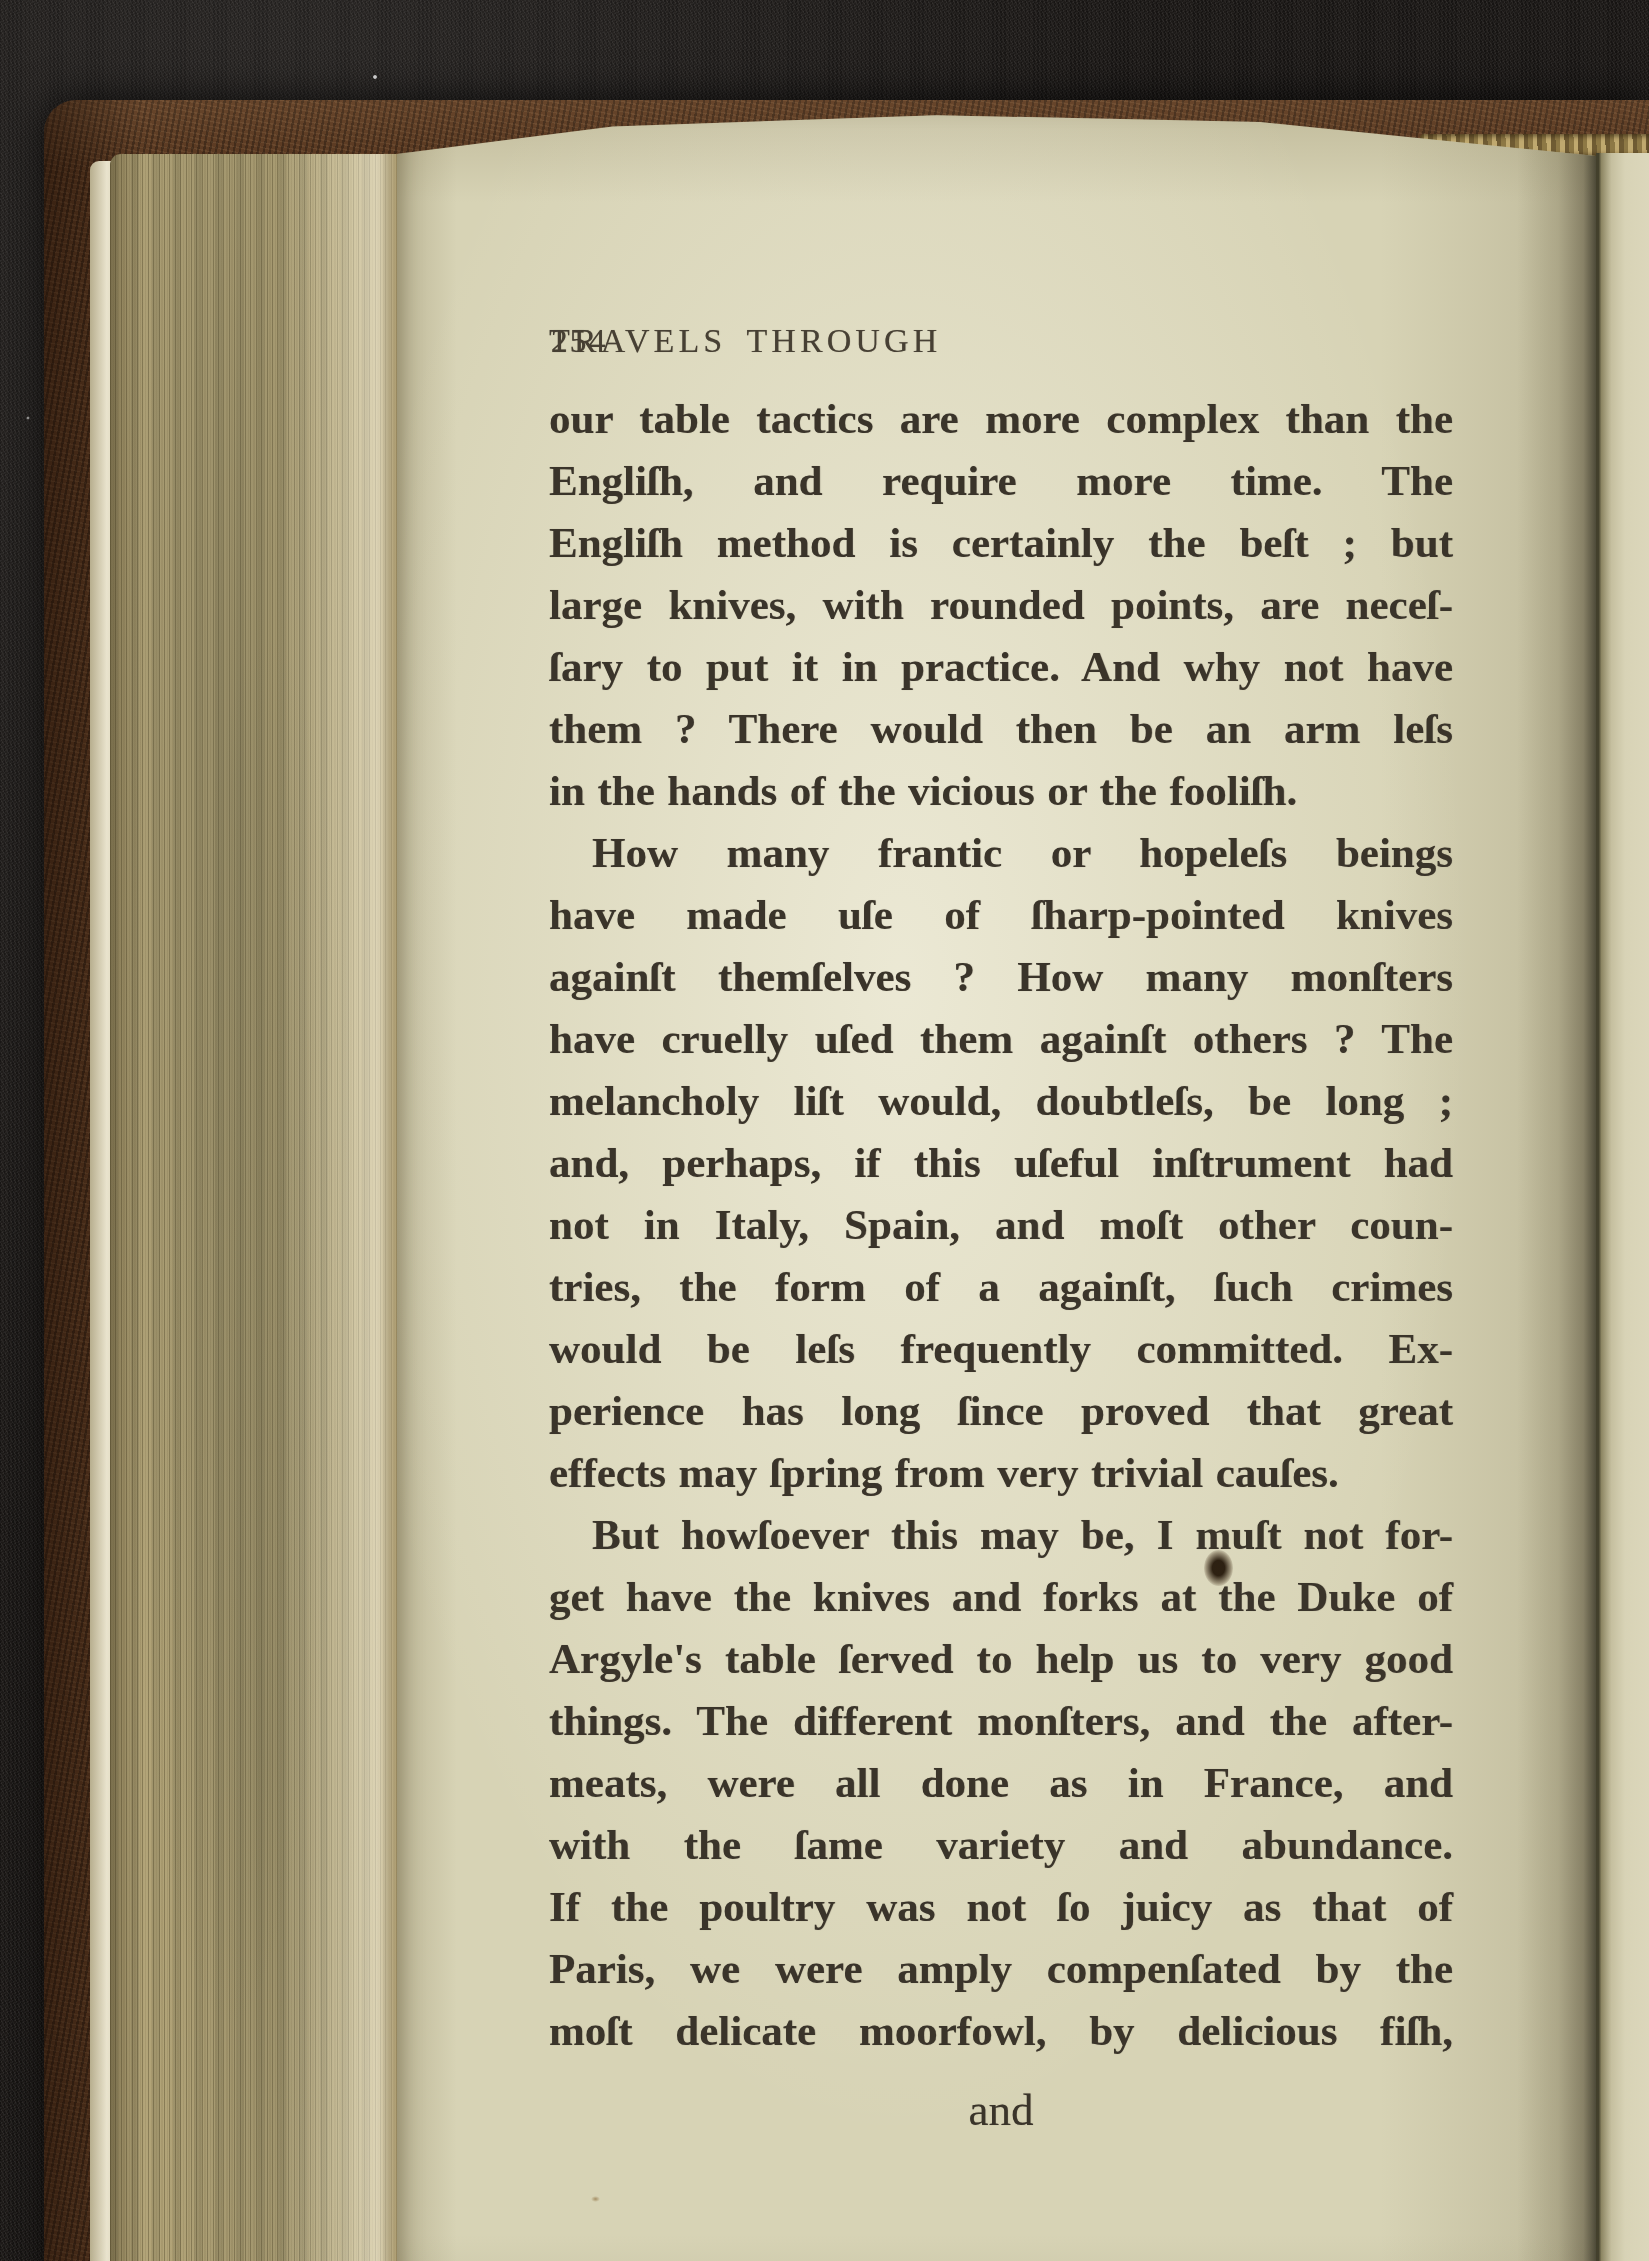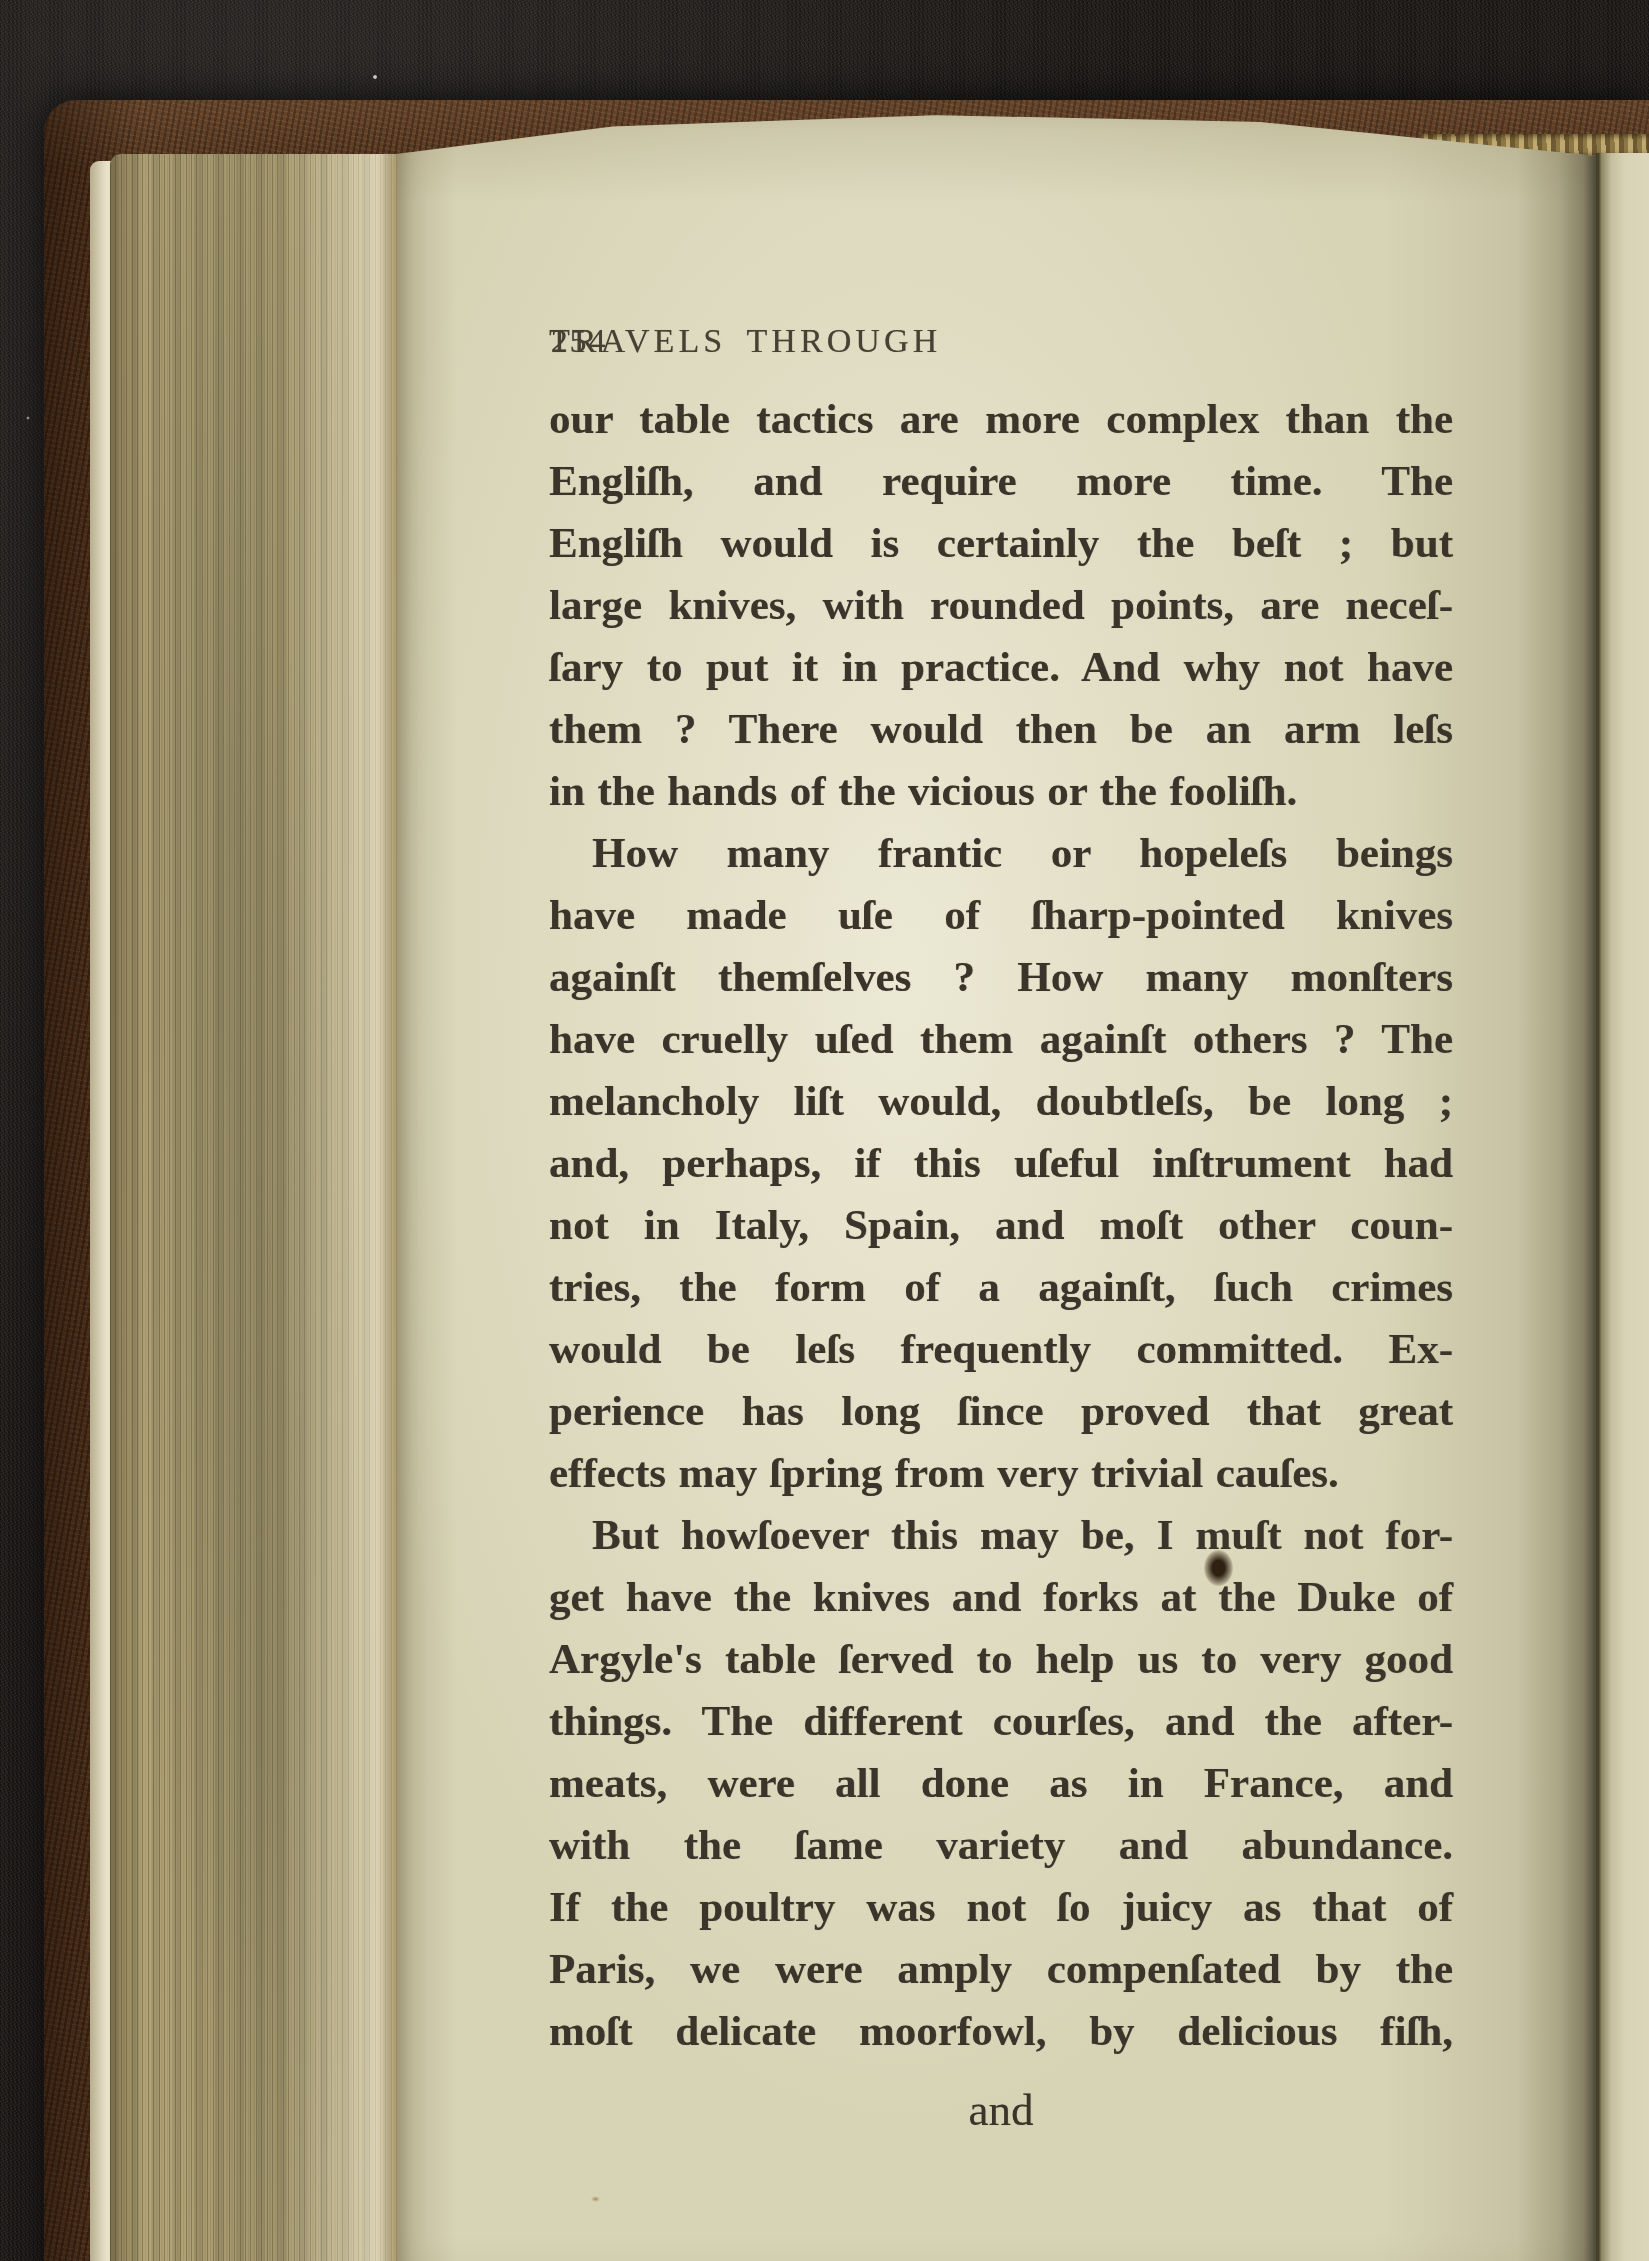--- a/index.html
+++ b/index.html
@@ -109,40 +109,40 @@
 
   <div class="page">
     <div class="header-row">
       <span class="page-number">254</span>
       <span class="running-header">TRAVELS THROUGH</span>
     </div>
 
     <div class="text-block">
         <div class="line just">our table tactics are more complex than the</div>
         <div class="line just">Engliſh, and require more time. The</div>
-        <div class="line just">Engliſh would is certainly the beſt ; but</div>
+        <div class="line just">Engliſh method is certainly the beſt ; but</div>
         <div class="line just">large knives, with rounded points, are neceſ-</div>
         <div class="line just">ſary to put it in practice. And why not have</div>
         <div class="line just">them ? There would then be an arm leſs</div>
         <div class="line">in the hands of the vicious or the fooliſh.</div>
         <div class="line just indent">How many frantic or hopeleſs beings</div>
         <div class="line just">have made uſe of ſharp-pointed knives</div>
         <div class="line just">againſt themſelves ? How many monſters</div>
         <div class="line just">have cruelly uſed them againſt others ? The</div>
         <div class="line just">melancholy liſt would, doubtleſs, be long ;</div>
         <div class="line just">and, perhaps, if this uſeful inſtrument had</div>
         <div class="line just">not in Italy, Spain, and moſt other coun-</div>
         <div class="line just">tries, the form of a againſt, ſuch crimes</div>
         <div class="line just">would be leſs frequently committed. Ex-</div>
         <div class="line just">perience has long ſince proved that great</div>
         <div class="line">effects may ſpring from very trivial cauſes.</div>
         <div class="line just indent">But howſoever this may be, I muſt not for-</div>
         <div class="line just">get have the knives and forks at the Duke of</div>
         <div class="line just">Argyle's table ſerved to help us to very good</div>
-        <div class="line just">things. The different courſes, and the after-</div>
+        <div class="line just">things. The different monſters, and the after-</div>
         <div class="line just">meats, were all done as in France, and</div>
         <div class="line just">with the ſame variety and abundance.</div>
         <div class="line just">If the poultry was not ſo juicy as that of</div>
         <div class="line just">Paris, we were amply compenſated by the</div>
         <div class="line just">moſt delicate moorfowl, by delicious fiſh,</div>
       </div>
 
     <div class="catchword-row">
       <span class="catchword">and</span>
     </div>

